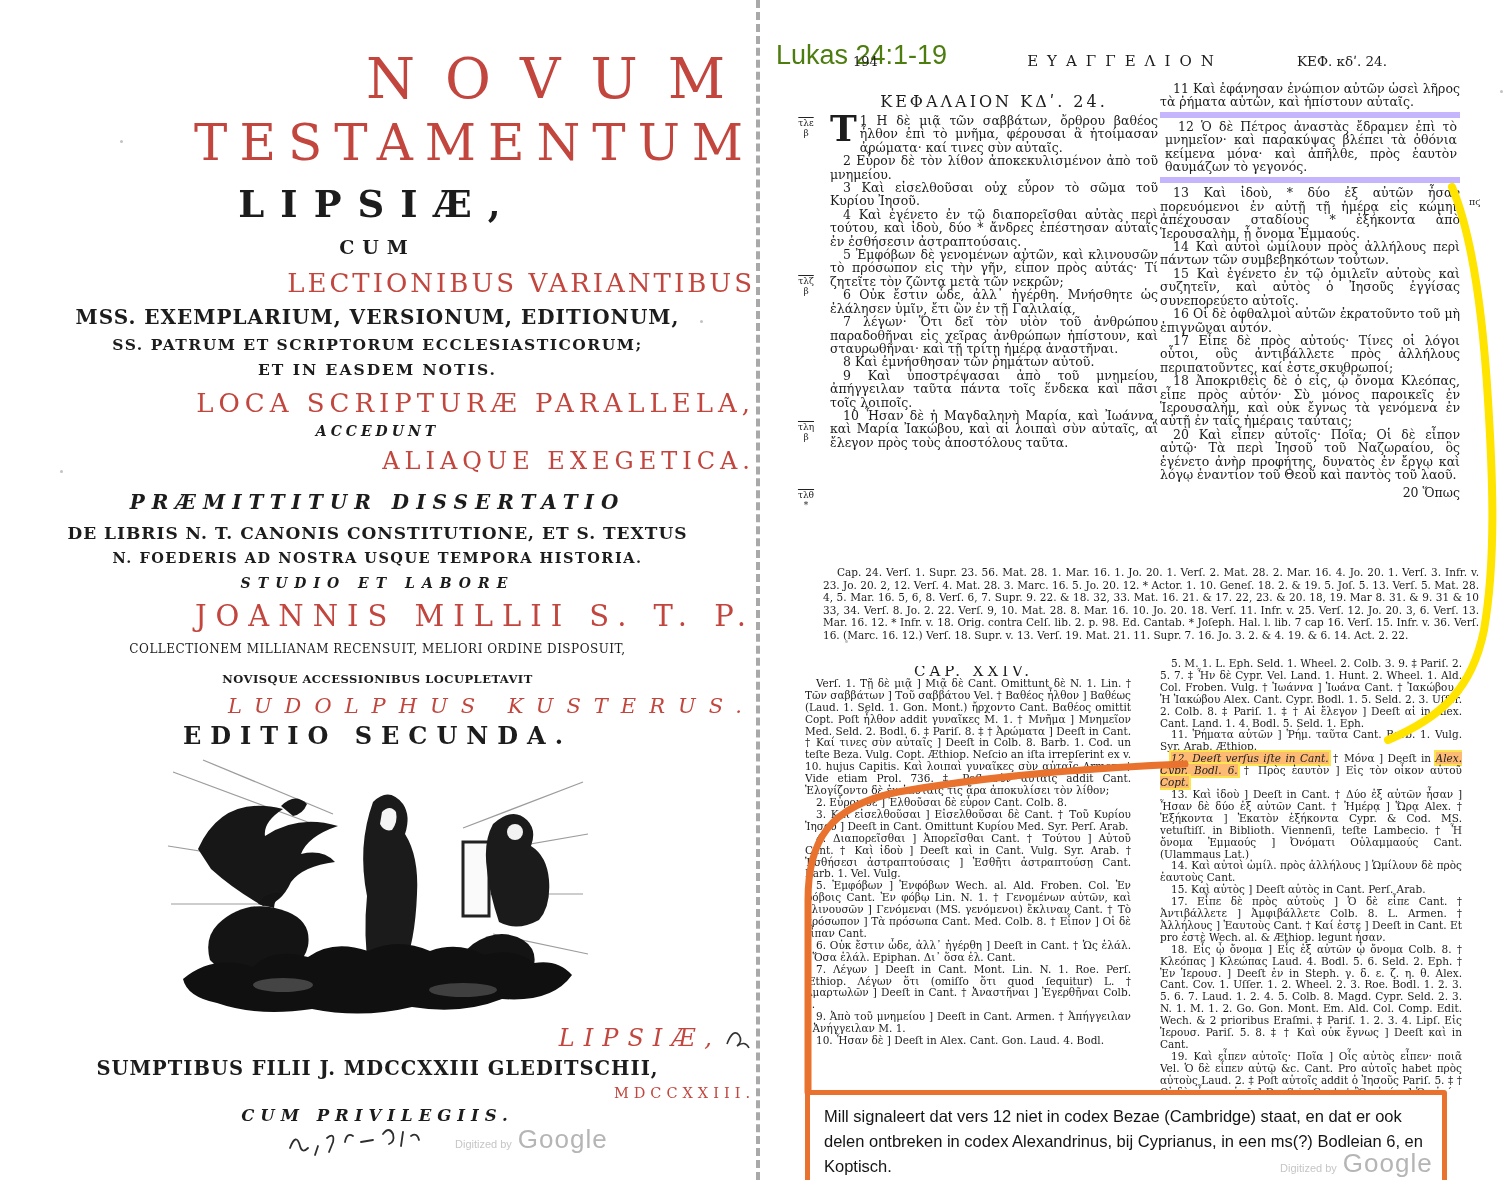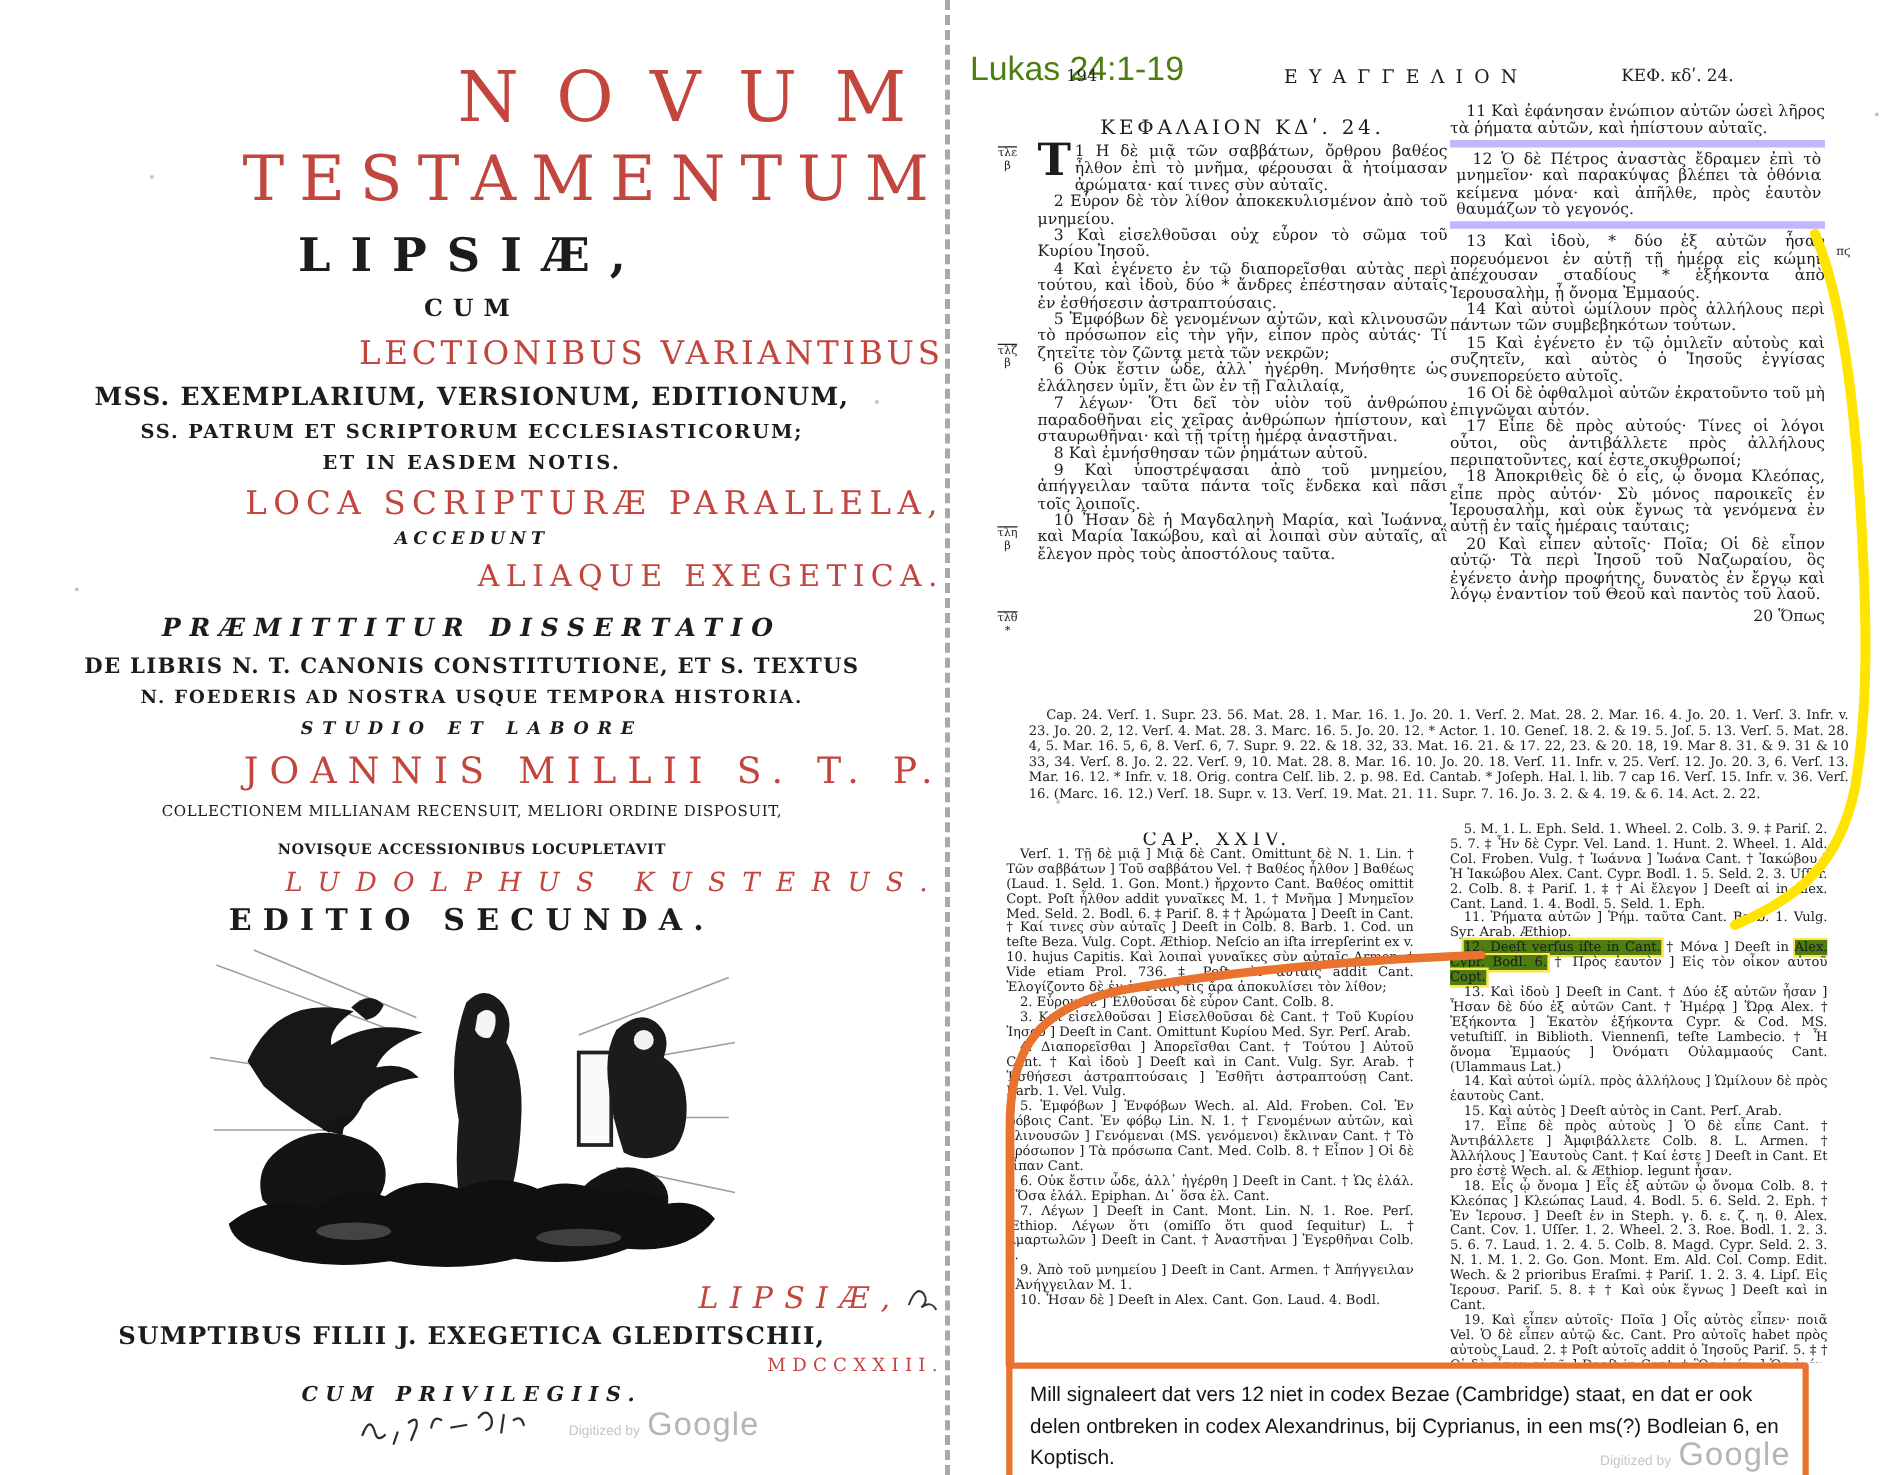--- a/index.html
+++ b/index.html
@@ -63,21 +63,21 @@
   .rmark{position:absolute;left:694px;top:196px;font-size:9.5px;color:#222;}
   .ybox{border:6px solid #c4b5fd;margin:3px -12px 3px -10px;padding:2px 9px 4px 9px;}
   .catchword{text-align:right;margin-top:5px;text-indent:0;}
   .xrefs{position:absolute;left:48px;top:566px;width:656px;font-size:10.5px;line-height:12.6px;
          text-align:justify;text-indent:14px;}
   .cap24{text-align:center;font-size:15px;letter-spacing:4px;margin:0 0 9px 0;}
   .appar{position:absolute;font-size:10.5px;line-height:11.9px;text-align:justify;}
   .appar p{margin:0;text-indent:11px;}
   .appar-l{left:30px;top:666px;width:326px;height:416px;overflow:hidden;}
   .appar-r{left:385px;top:658px;width:302px;height:432px;overflow:hidden;}
-  .hl{background:#4d7c0f;box-shadow:0 0 0 2px #fbe44c;}
+  .hl{background:#fdba74;box-shadow:0 0 0 2px #fbe44c;font-style:italic;}
   
   .orange-box{position:absolute;left:30px;top:1090px;width:604px;border:5px solid #e8722e;border-radius:3px;
               background:#ffffff;padding:9px 14px 11px 14px;font-family:"Liberation Sans",sans-serif;
               font-size:16.5px;line-height:1.5;color:#141414;text-align:left;}
   .overlay-svg{position:absolute;left:0;top:0;width:1506px;height:1180px;pointer-events:none;}
   .speck{position:absolute;width:3px;height:3px;border-radius:50%;background:#9a9a9a;opacity:.6;}
 </style>
 </head>
 <body>
 
@@ -129,21 +129,21 @@
         <path d="M310,190 q26,-18 50,-4 q16,10 10,30 q-8,20 -36,20 q-28,0 -36,-18 q-2,-18 12,-28 z" fill="#141414"></path>
         <path d="M20,225 q30,-25 70,-12 q20,-20 55,-10 q25,-18 60,-6 q30,-14 62,0 q28,-10 54,4 q30,-8 50,8 q24,-4 38,12 q-20,28 -70,24 q-40,16 -90,8 q-50,12 -100,2 q-55,8 -95,-6 q-30,-6 -34,-24 z" fill="#101010"></path>
         <ellipse cx="120" cy="231" rx="30" ry="7" fill="#ffffff" opacity="0.22"></ellipse>
         <ellipse cx="300" cy="236" rx="34" ry="7" fill="#ffffff" opacity="0.2"></ellipse>
       </svg>
     </div>
 
     <span class="tl t-lipsiae red"><span>LIPSIÆ,</span><svg width="34" height="26" style="vertical-align:-4px" aria-hidden="true">
           <path d="M6,20 q6,-16 12,-9 q4,6 -2,11 q8,-6 12,2" stroke="#333" fill="none" stroke-width="1.6"></path>
         </svg></span>
-    <span class="tl t-sumpt">SUMPTIBUS FILII J. EXEGETICA GLEDITSCHII,</span>
+    <span class="tl t-sumpt">SUMPTIBUS FILII J. MDCCXXIII GLEDITSCHII,</span>
     <span class="tl t-year red">MDCCXXIII.</span>
     <span class="tl t-priv">CUM PRIVILEGIIS.</span>
     <div class="scribble-wrap">
       <svg width="200" height="32" aria-hidden="true">
           <path d="M12,22 q6,-16 10,-2 q2,8 8,2 m10,-2 l-3,9 m12,-17 q8,-6 6,4 l-4,10 m16,-10 q2,-10 8,-6 m8,6 l12,-2 m10,-6 q6,-8 10,0 q2,8 -4,10 m14,-12 l-2,14 m10,-10 q6,-4 8,4" stroke="#2e2e2e" fill="none" stroke-width="1.8" stroke-linecap="round"></path>
         </svg>
     </div>
     <div class="gwm gwm-left">
       <span class="pre">Digitized by</span><span class="brand">Google</span>
     </div>

